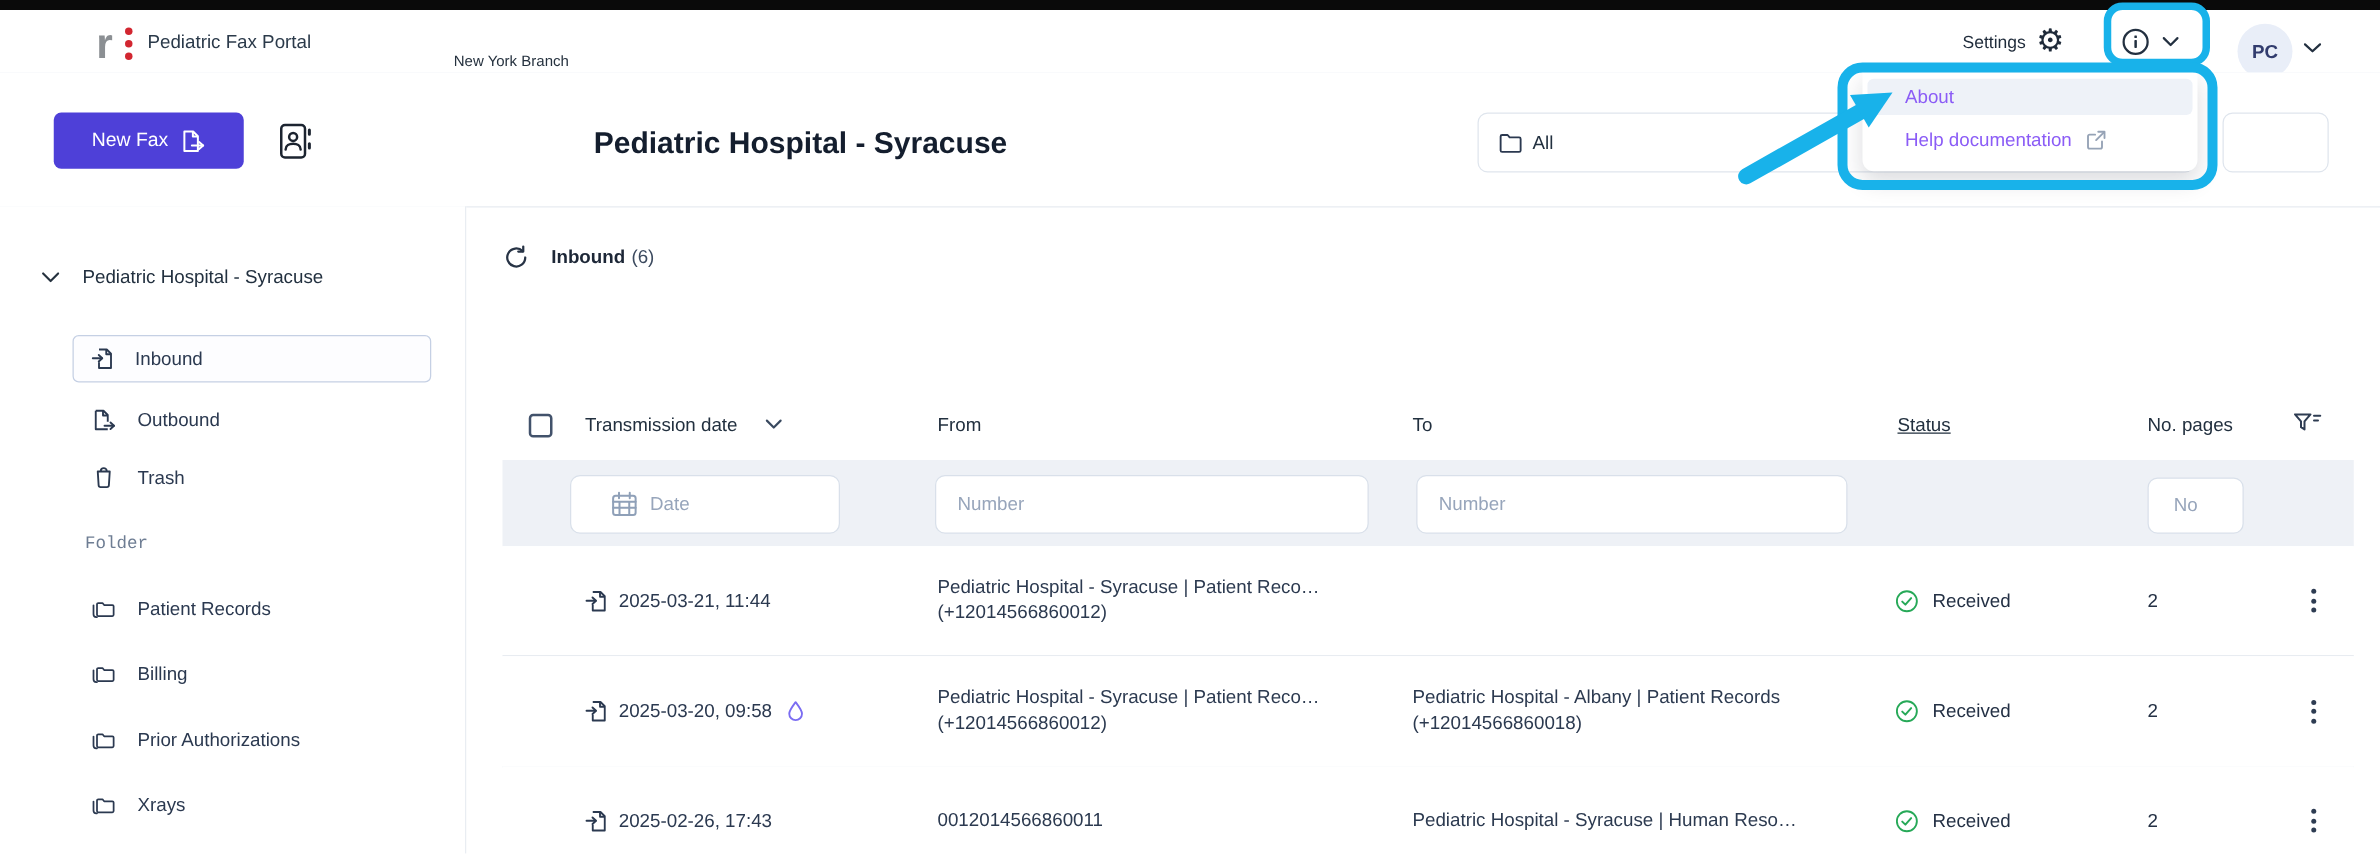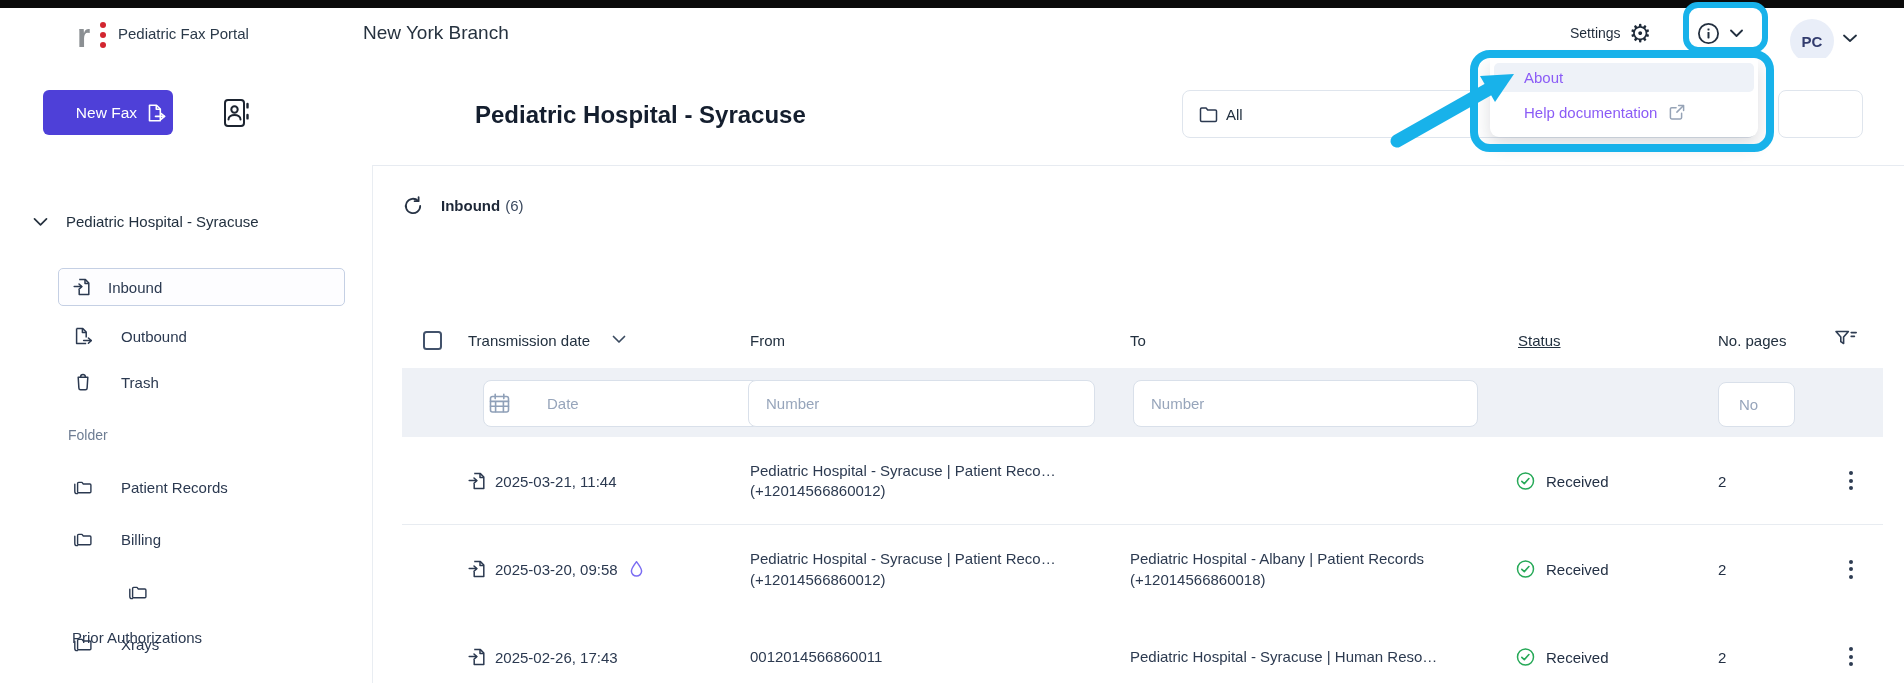--- a/index.html
+++ b/index.html
@@ -7,45 +7,45 @@
     font-family:"Liberation Sans",sans-serif;color:#22303f;}
   .abs{position:absolute;}
   
   .top-strip{left:0;top:0;width:1904px;height:8px;background:#0a0a0a;}
   
   .app-header{left:0;top:8px;width:1904px;height:50px;background:#fff;border-bottom:1px solid #e7ebf1;}
   .logo-r{left:77px;top:12px;font-size:34px;font-weight:700;color:#8b8f93;line-height:30px;}
   .logo-dots{left:100px;top:14px;display:flex;flex-direction:column;gap:4px;}
   .logo-dots i{width:6px;height:6px;border-radius:50%;background:#d22630;}
   .app-title{left:118px;top:0;height:50px;display:flex;align-items:center;font-size:15px;color:#2b3a4a;}
-  .branch{left:363px;top:0;height:50px;display:flex;align-items:center;font-size:19px;color:#26323f;}
+  .branch{left:363px;top:16px;height:50px;display:flex;align-items:center;font-size:12px;color:#26323f;}
   .settings{left:1570px;top:0;height:50px;display:flex;align-items:center;font-size:14px;color:#1f2b3a;cursor:pointer;}
   .gear{left:1629px;top:7px;font-size:25px;color:#1f2b3a;line-height:36px;cursor:pointer;}
   .info-btn{left:1697px;top:14px;display:flex;align-items:center;gap:10px;cursor:pointer;}
   .avatar{left:1790px;top:11px;width:44px;height:44px;border-radius:50%;background:#e9eef8;
     display:flex;align-items:center;justify-content:center;font-size:15px;font-weight:700;color:#323c6e;cursor:pointer;}
   .av-chev{left:1843px;top:26px;cursor:pointer;}
   
   .toolbar{left:0;top:58px;width:1904px;height:107px;background:#fff;border-bottom:1px solid #e7ebf1;}
-  .newfax{left:43px;top:32px;width:130px;height:45px;background:#4e40d8;border:none;border-radius:6px;
-    display:flex;align-items:center;justify-content:flex-end;gap:9px;color:#fff;font-size:15.5px;cursor:pointer;}
+  .newfax{left:43px;top:32px;width:152px;height:45px;background:#4e40d8;border:none;border-radius:6px;
+    display:flex;align-items:center;justify-content:center;gap:9px;color:#fff;font-size:15.5px;cursor:pointer;}
   .contact-btn{left:219px;top:40px;width:34px;height:30px;cursor:pointer;}
   .page-title{left:475px;top:43px;font-size:24px;font-weight:700;color:#141e2e;}
   .folder-select{left:1182px;top:32px;width:574px;height:48px;background:#fff;border:1px solid #dfe5ed;border-radius:8px;
     display:flex;align-items:center;gap:8px;padding-left:16px;box-sizing:border-box;font-size:15px;color:#22303f;cursor:pointer;}
   .search-box{left:1778px;top:32px;width:85px;height:48px;background:#fff;border:1px solid #dfe5ed;border-radius:8px;box-sizing:border-box;}
   
   .sidebar{left:0;top:165px;width:372px;height:518px;background:#fff;border-right:1px solid #e9edf2;}
   .acct-row{left:33px;top:48px;display:flex;align-items:center;gap:18px;cursor:pointer;}
   .acct-label{font-size:15px;color:#22303f;}
   .nav-pill{left:58px;top:103px;width:287px;height:38px;border:1px solid #c5d0e4;border-radius:5px;background:#fdfdff;
     display:flex;align-items:center;gap:15px;padding-left:14px;box-sizing:border-box;cursor:pointer;}
-  .nav-item{display:flex;align-items:center;gap:28px;cursor:pointer;}
+  .nav-item{display:flex;align-items:center;gap:17px;cursor:pointer;}
   .nav-label{font-size:15px;color:#2b3950;}
-  .folder-label{left:68px;top:262px;font-size:14px;color:#6e7d93;}
+  .folder-label{left:68px;top:262px;font-size:14px;color:#6e7d93;font-family:Liberation Mono, monospace;}
   
   .main-h{left:402px;top:195px;display:flex;align-items:center;gap:17px;}
   .refresh{width:22px;height:22px;cursor:pointer;}
   .view-title{font-size:15px;font-weight:700;color:#1d2737;}
   .view-count{font-size:15px;font-weight:400;color:#3c4a5f;margin-left:5px;}
   .cb{left:423px;top:331px;width:19px;height:19px;border:2px solid #42526b;border-radius:3.5px;box-sizing:border-box;cursor:pointer;background:#fff;}
   .th{font-size:15px;color:#22303f;}
   .sort-chev{left:612px;top:335px;cursor:pointer;}
   .funnel{left:1834px;top:329px;cursor:pointer;}
   .filter-band{left:402px;top:368px;width:1481px;height:69px;background:#eef1f6;}
@@ -213,21 +213,21 @@
     <div class="abs nav-item" style="left:72px;top:365px;">
       <span>
         <svg width="21" height="18" viewBox="0 0 21 18">
             <path d="M6.6 4.4h3.4l1.3 1.6h6.6a1 1 0 0 1 1 1v6.8a1 1 0 0 1-1 1H6.6a1 1 0 0 1-1-1V5.4a1 1 0 0 1 1-1z" fill="none" stroke="#2b3950" stroke-width="1.4" stroke-linejoin="round"></path>
             <path d="M2.8 6.2v7.2a2.2 2.2 0 0 0 2.2 2.2h.6" fill="none" stroke="#2b3950" stroke-width="1.4" stroke-linecap="round"></path>
           </svg>
       </span>
       <span class="nav-label">Billing</span>
     </div>
 
-    <div class="abs nav-item" style="left:72px;top:418px;flex-direction:column;">
+    <div class="abs nav-item" style="left:72px;top:418px;">
       <span>
         <svg width="21" height="18" viewBox="0 0 21 18">
             <path d="M6.6 4.4h3.4l1.3 1.6h6.6a1 1 0 0 1 1 1v6.8a1 1 0 0 1-1 1H6.6a1 1 0 0 1-1-1V5.4a1 1 0 0 1 1-1z" fill="none" stroke="#2b3950" stroke-width="1.4" stroke-linejoin="round"></path>
             <path d="M2.8 6.2v7.2a2.2 2.2 0 0 0 2.2 2.2h.6" fill="none" stroke="#2b3950" stroke-width="1.4" stroke-linecap="round"></path>
           </svg>
       </span>
       <span class="nav-label">Prior Authorizations</span>
     </div>
 
     <div class="abs nav-item" style="left:72px;top:470px;">
@@ -265,21 +265,21 @@
   <div class="abs th" style="left:1518px;top:332px;text-decoration:underline;">Status</div>
   <div class="abs th" style="left:1718px;top:332px;">No. pages</div>
   <div class="abs funnel">
     <svg width="24" height="20" viewBox="0 0 24 20">
         <path d="M2 2.5h12.4l-4.8 5.6v6.4l-2.8-1.8V8.1z" fill="none" stroke="#2e3c52" stroke-width="1.6" stroke-linejoin="round"></path>
         <path d="M17.2 3.6h5M17.2 7.4h3.2" stroke="#2e3c52" stroke-width="1.6" stroke-linecap="round"></path>
       </svg>
   </div>
 
   <div class="abs filter-band"></div>
-  <input class="flt flt-date" style="left: 483px; top: 380px; width: 277px;" placeholder="Date">
+  <input class="flt flt-date" style="left: 456px; top: 380px; width: 216px;" placeholder="Date">
   <span class="abs cal-ic">
     <svg width="23" height="23" viewBox="0 0 23 23">
         <rect x="2.5" y="4.5" width="18" height="15.5" rx="2" fill="none" stroke="#8fa0b8" stroke-width="1.6"></rect>
         <path d="M7.2 2.2v4.4M15.8 2.2v4.4M2.5 9.4h18M7.6 9.4v10.2M15.4 9.4v10.2M2.5 14.2h18" stroke="#8fa0b8" stroke-width="1.6" stroke-linecap="round"></path>
       </svg>
   </span>
   <input class="flt" style="left: 748px; top: 380px; width: 347px;" placeholder="Number">
   <input class="flt" style="left: 1133px; top: 380px; width: 345px;" placeholder="Number">
   <input class="flt flt-no" style="left: 1718px; top: 382px; width: 77px; height: 45px;" placeholder="No">
 

